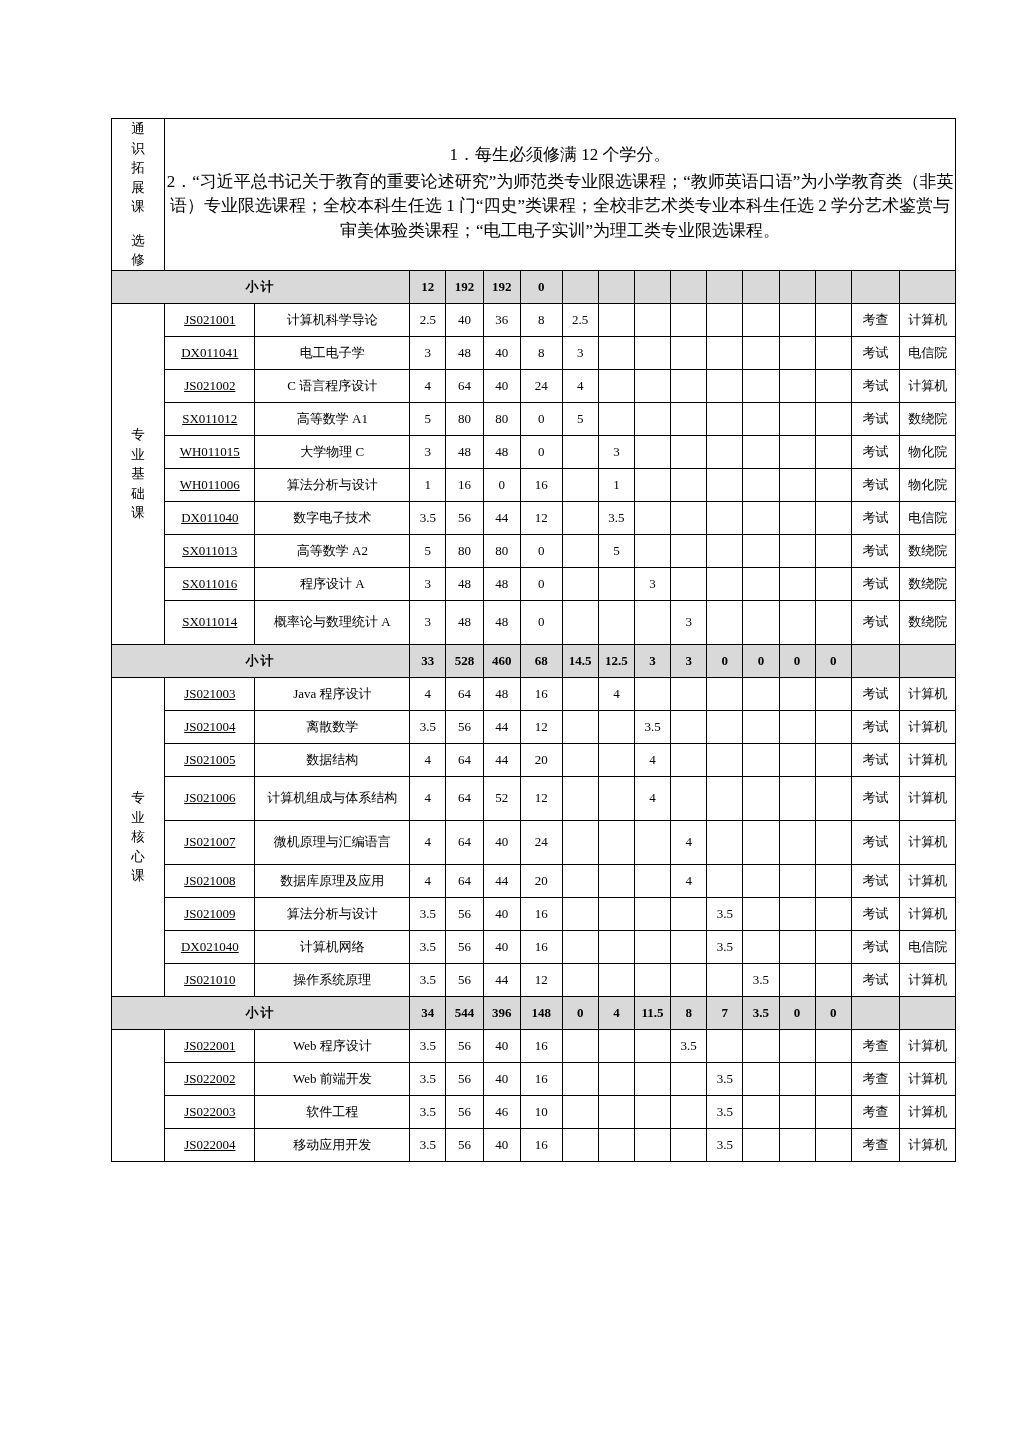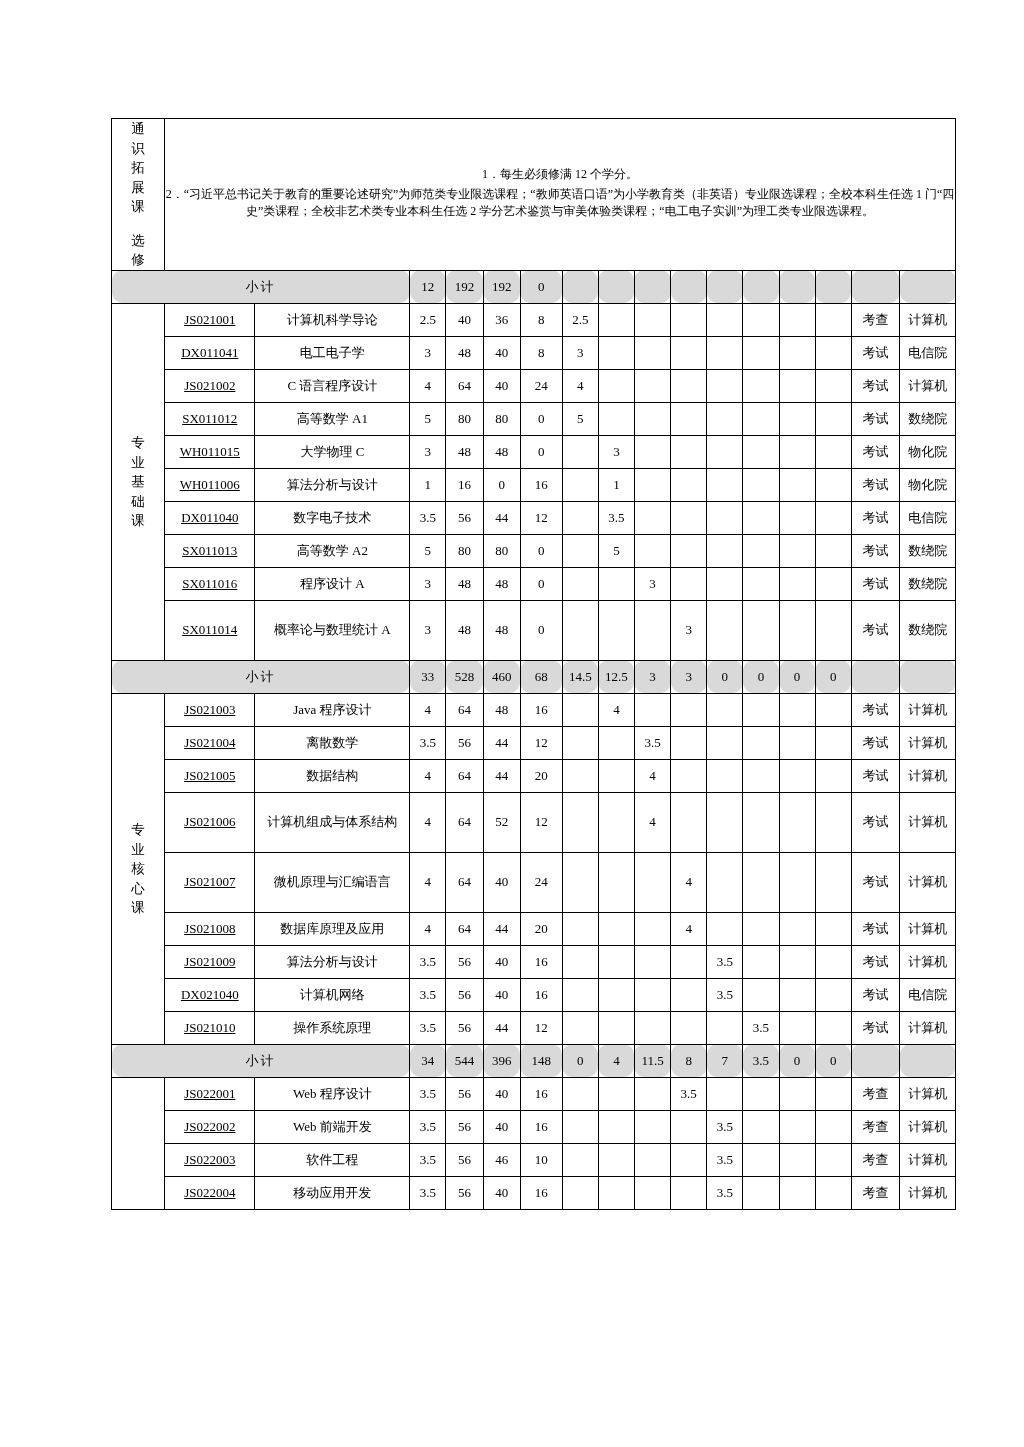--- a/index.html
+++ b/index.html
@@ -51,48 +51,47 @@
     line-height: 1.9;
     letter-spacing: 0;
     padding: 2px 0;
   }
   .cat-cell span { display: block; }
 
   .notes-cell {
     text-align: left;
     vertical-align: top;
     padding: 28px 10px 10px 8px;
-    font-size: 12px;
+    font-size: 17px;
     line-height: 1.95;
   }
   .notes-cell p { margin: 0 0 2px 0; }
 
   .subtotal-row td {
     background: #d9d9d9;
-    font-weight: normal;
-    border-radius: 11px;
+    font-weight: bold;
   }
   .subtotal-label {
     text-align: center;
     font-weight: bold;
     letter-spacing: 2px;
   }
   .name-cell {
     text-align: left;
     padding-left: 7px;
     padding-right: 3px;
   }
   .code-cell {
     text-align: left;
     padding-left: 7px;
     font-family: "Liberation Serif", serif;
     text-decoration: underline;
   }
   .row-h { height: 33px; }
-  .row-h2 { height: 60px; margin-top: 20px; }
+  .row-h2 { height: 44px; margin-top: 20px; }
 </style>
 </head>
 <body>
 
 <div class="page">
   <table class="curriculum">
     <colgroup>
       <col class="c-cat">
         <col class="c-code">
         <col class="c-name">

